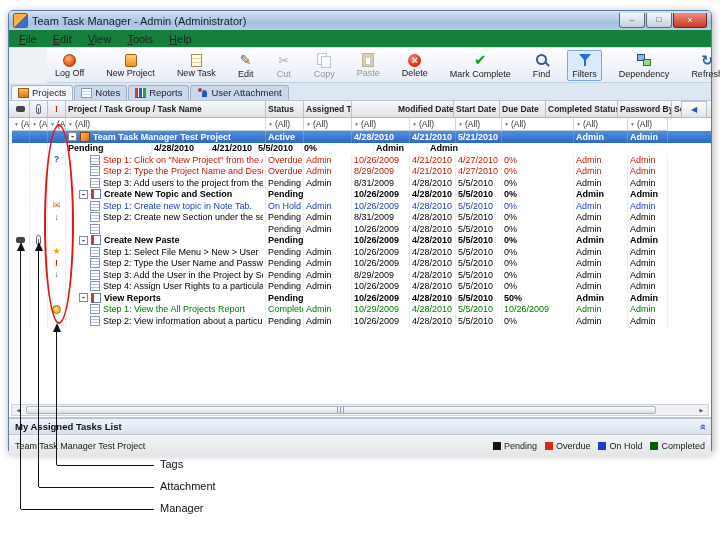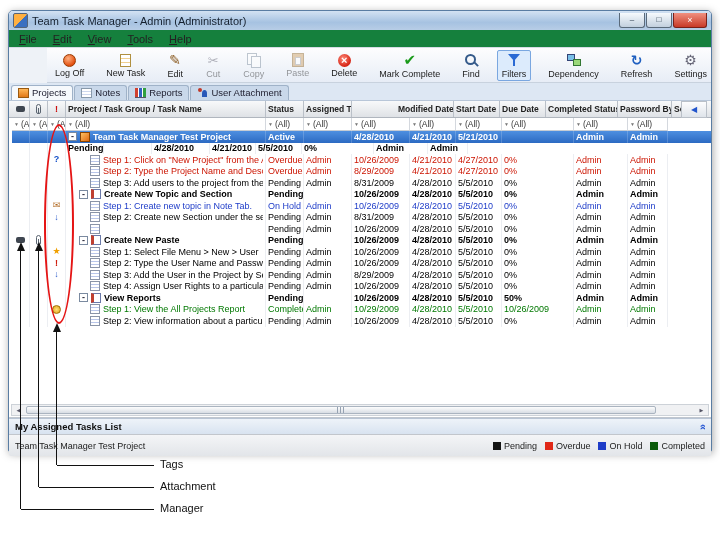--- a/index.html
+++ b/index.html
@@ -186,20 +186,24 @@
         <div class="menu-item">View</div>
         <div class="menu-item">Tools</div>
         <div class="menu-item">Help</div>
       </div>
     <div class="toolbar">
         <div class="tool">
           <span class="tbi ic-logoff"></span>
           <span class="tlabel">Log Off</span>
         </div>
         <div class="tool">
+          <span class="tbi ic-new-project"></span>
+          <span class="tlabel">New Project</span>
+        </div>
+        <div class="tool">
           <span class="tbi ic-new-task"></span>
           <span class="tlabel">New Task</span>
         </div>
         <div class="tool">
           <span class="tbi ic-edit"></span>
           <span class="tlabel">Edit</span>
         </div>
         <div class="tool disabled">
           <span class="tbi ic-cut"></span>
           <span class="tlabel">Cut</span>

